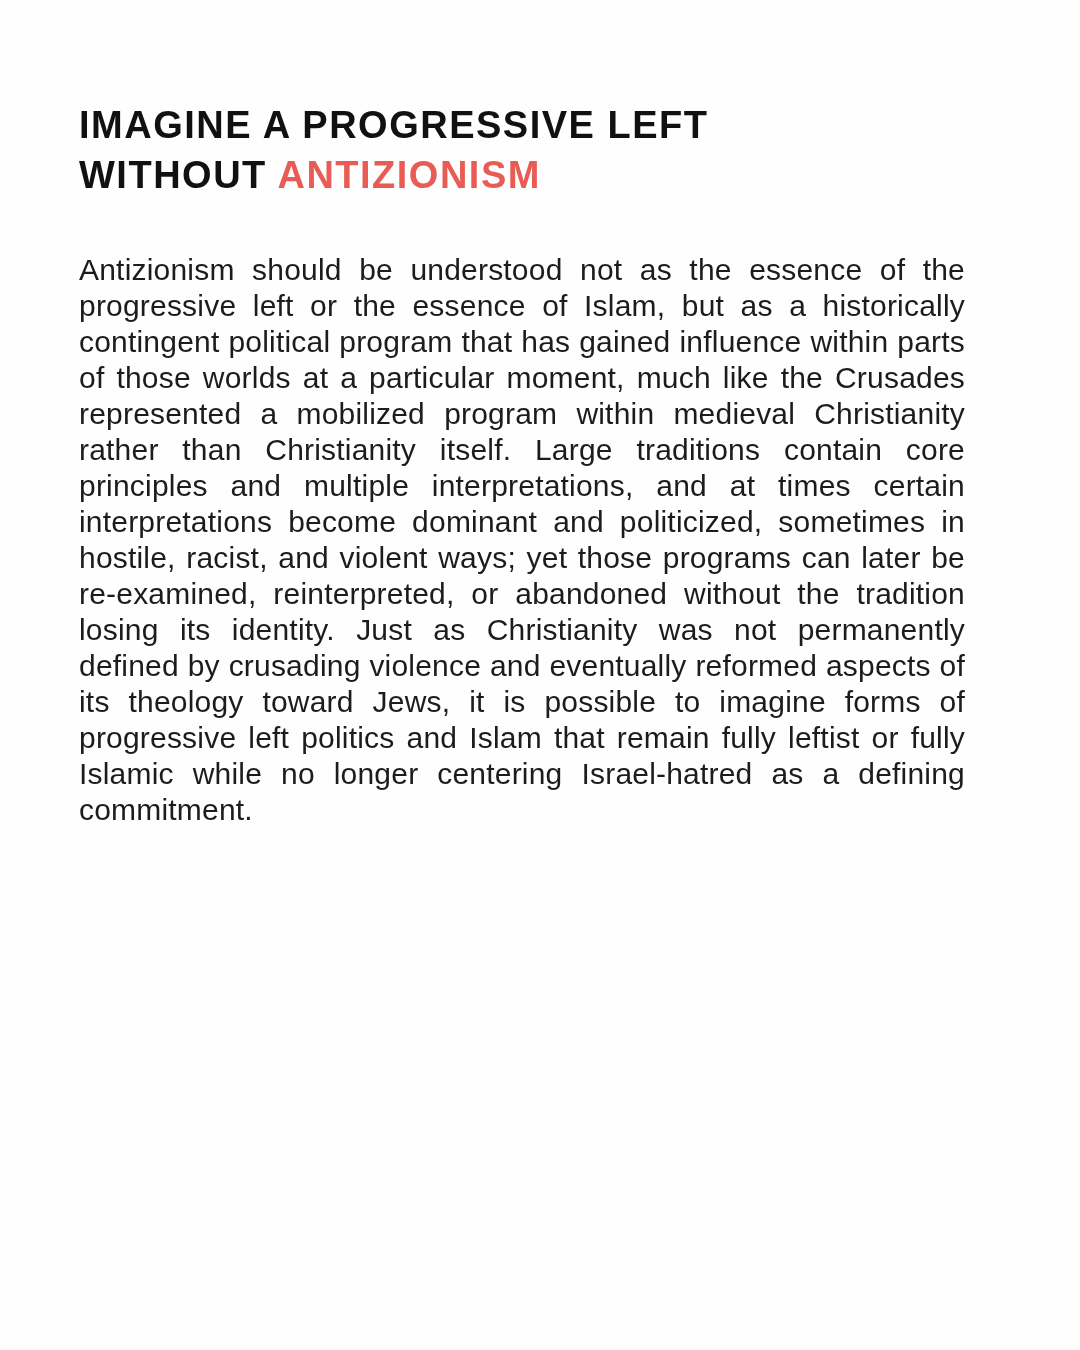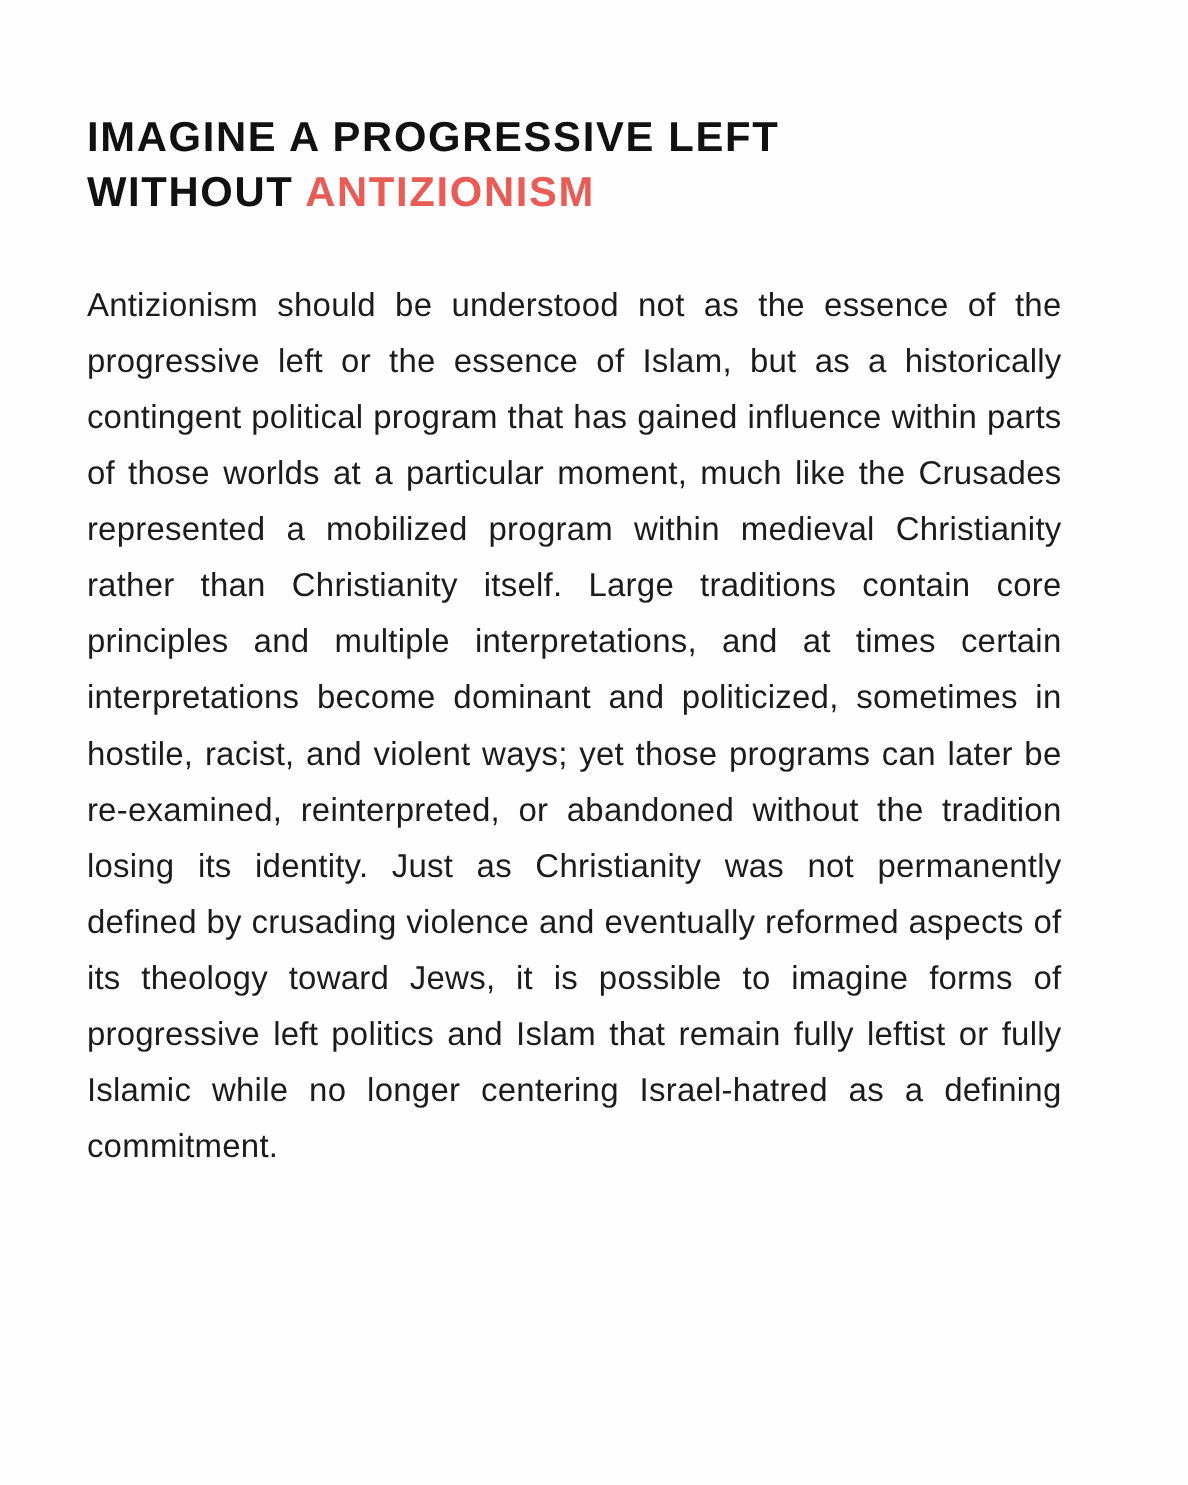--- a/index.html
+++ b/index.html
@@ -29,21 +29,21 @@
     color: #111111;
   }
   .headline .hl {
     color: #e95c55;
   }
   .body-copy {
     margin: 0;
     font-family: "Liberation Sans", sans-serif;
     font-weight: 300;
     font-size: 30px;
-    line-height: 51px;
+    line-height: 36px;
     color: #1c1c1c;
     text-align: justify;
     letter-spacing: 0.2px;
   }
 </style>
 </head>
 <body>
 
 <div class="page">
 

